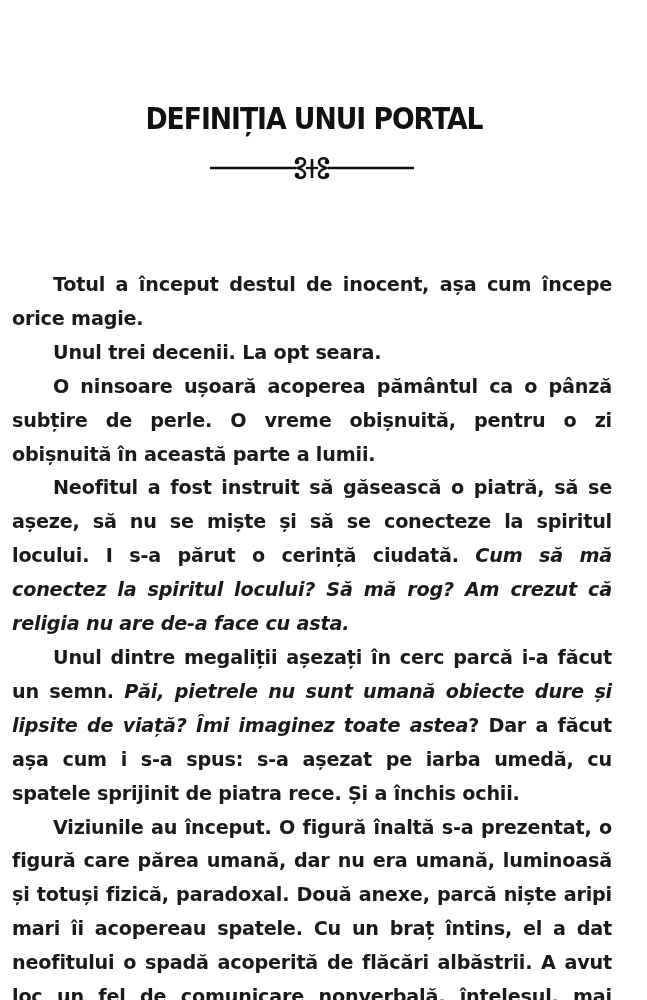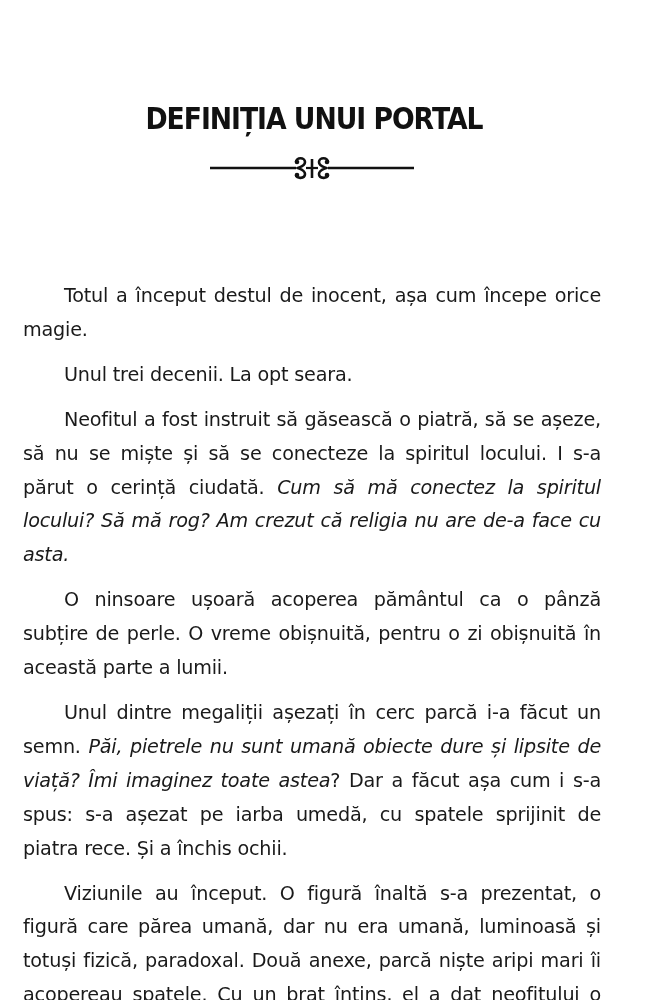--- a/index.html
+++ b/index.html
@@ -10,21 +10,21 @@
       font-family: "DejaVu Sans", sans-serif; font-weight: bold; font-size: 31px;
       letter-spacing: -1.2px; color: #111; transform: scaleX(0.86); transform-origin: 314px 0;
       margin: 0;
     }
     .ornament { position: absolute; left: 210px; top: 140px; width: 204px; height: 24px; }
     .body-text {
       position: absolute; left: 12px; top: 252px; width: 600px;
       font-family: "DejaVu Sans", sans-serif; font-size: 19.2px; line-height: 33.9px;
       color: #1a1a1a; letter-spacing: -0.2px;
     }
-    .body-text p { margin: 11px; text-indent: 41px; text-align: justify; text-align-last: left; }
+    .body-text p { margin: 0; text-indent: 41px; text-align: justify; text-align-last: left; font-weight: bold; }
     .body-text em { font-style: italic; }
     .footer {
       position: absolute; left: 34px; top: 966px; width: 580px;
       font-family: "Liberation Serif", serif; font-size: 19px; color: #111;
       display: flex; justify-content: space-between;
     }
     .footer .running-title { font-style: italic; }
   </style>
 </head>
 <body>
@@ -42,20 +42,20 @@
     <circle cx="87" cy="6" r="2.3" fill="#111"></circle>
     <circle cx="87" cy="19" r="2.3" fill="#111"></circle>
     <path d="M118 6 C118 1,109 1,109 6 C109 10,114 11,116 12 C114 13,109 14,109 18 C109 23,118 23,118 19" fill="none" stroke="#111" stroke-width="2.6"></path>
     <circle cx="117" cy="6" r="2.3" fill="#111"></circle>
     <circle cx="117" cy="19" r="2.3" fill="#111"></circle>
   </svg>
 
   <div class="body-text">
     <p><span>Totul a început destul de inocent, așa cum începe orice magie.</span></p>
     <p><span>Unul trei decenii. La opt seara.</span></p>
+    <p><span>O ninsoare ușoară acoperea pământul ca o pânză subțire de perle. O vreme obișnuită, pentru o zi obișnuită în această parte a lumii.</span></p>
     <p><span>Neofitul a fost instruit să găsească o piatră, să se așeze, să nu se miște și să se conecteze la spiritul locului. I s-a părut o cerință ciudată. </span><em>Cum să mă conectez la spiritul locului? Să mă rog? Am crezut că religia nu are de-a face cu asta.</em></p>
-    <p><span>O ninsoare ușoară acoperea pământul ca o pânză subțire de perle. O vreme obișnuită, pentru o zi obișnuită în această parte a lumii.</span></p>
     <p><span>Unul dintre megaliții așezați în cerc parcă i-a făcut un semn. </span><em>Păi, pietrele nu sunt umană obiecte dure și lipsite de viață? Îmi imaginez toate astea</em><span>? Dar a făcut așa cum i s-a spus: s-a așezat pe iarba umedă, cu spatele sprijinit de piatra rece. Și a închis ochii.</span></p>
     <p><span>Viziunile au început. O figură înaltă  s-a prezentat, o figură care părea umană, dar nu era umană, luminoasă și totuși fizică, paradoxal. Două anexe, parcă niște aripi mari îi acopereau spatele. Cu un braț întins, el a dat neofitului o spadă acoperită de flăcări albăstrii. A avut loc un fel de comunicare nonverbală, înțelesul, mai exact, nu a fost ime­diat clar.</span></p>
   </div>
 
 
 </div>
 
 </body></html>

